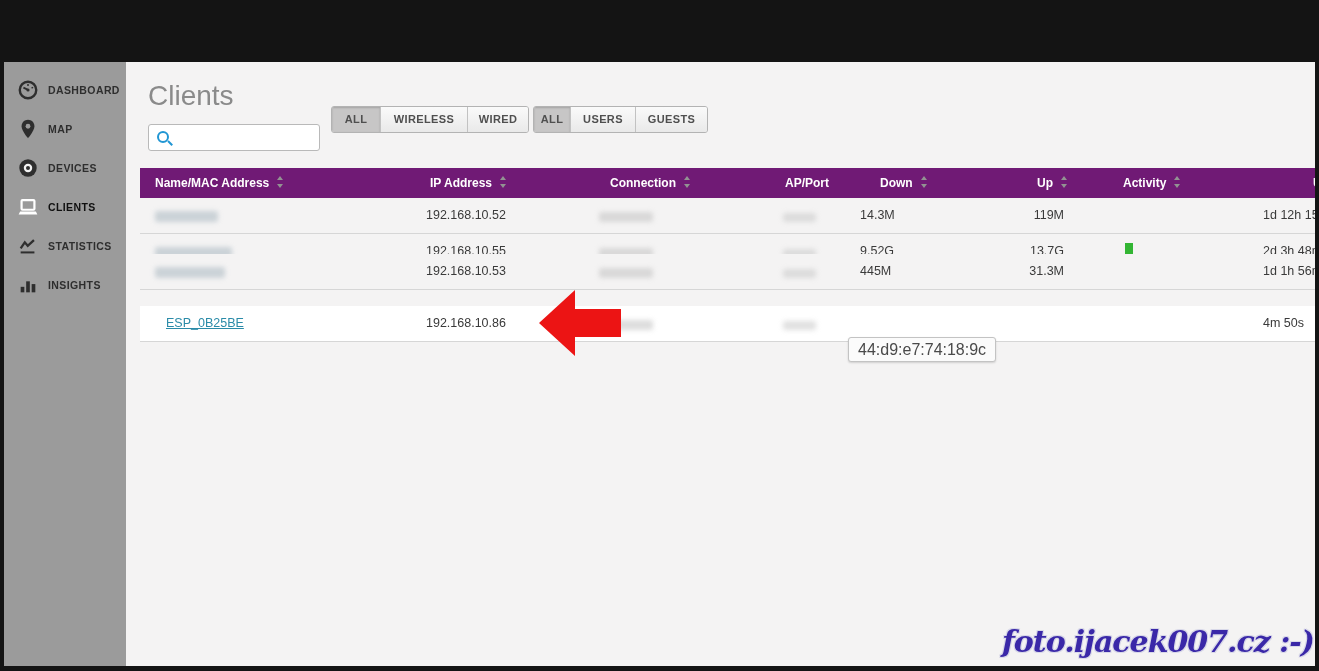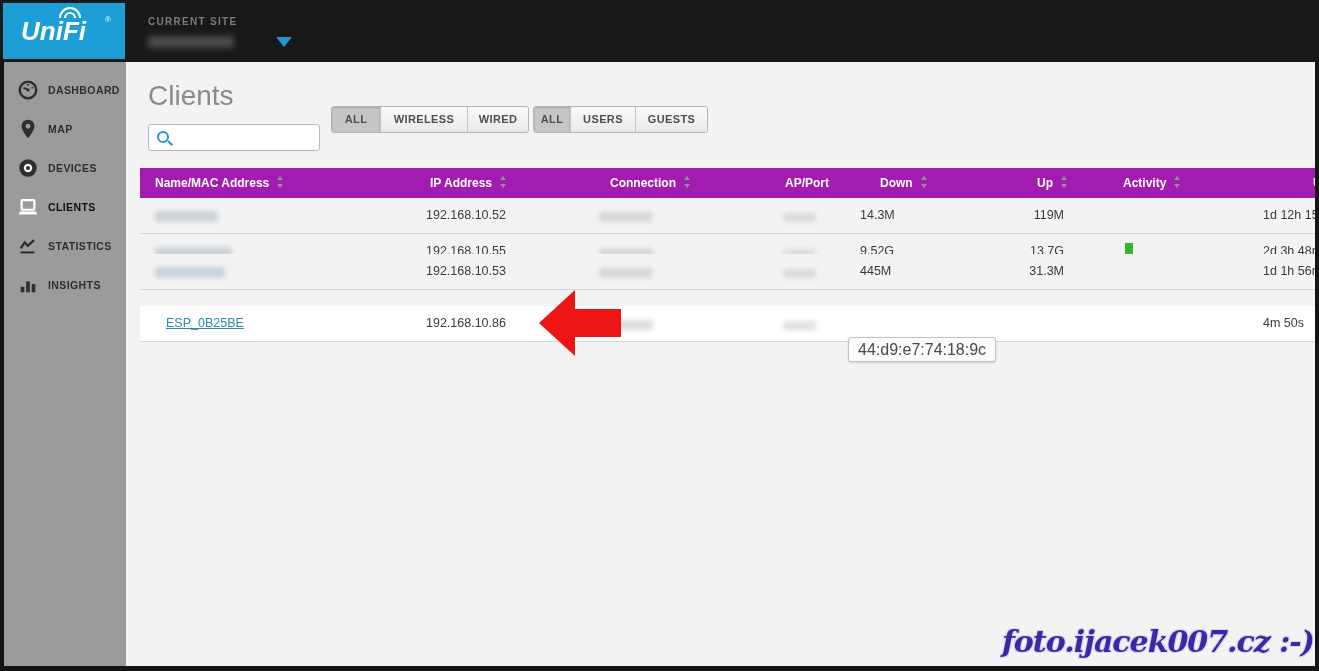--- a/index.html
+++ b/index.html
@@ -47,21 +47,21 @@
   .btn-group .fbtn{height:25px;line-height:25px;text-align:center;font-size:11px;font-weight:bold;
                    color:#4f4f4f;letter-spacing:.4px;background:linear-gradient(#fafafa,#e9e9e9);
                    border-left:1px solid #c2c2c2;cursor:pointer;box-sizing:border-box;}
   .btn-group .fbtn:first-child{border-left:none;}
   .btn-group .fbtn.selected{background:#c7c6c6;box-shadow:inset 0 1px 2px rgba(0,0,0,.18);}
   .g1{left:205px;} .g2{left:407px;}
   .g1 .b0{width:48px;} .g1 .b1{width:87px;} .g1 .b2{width:61px;}
   .g2 .b0{width:36px;} .g2 .b1{width:65px;} .g2 .b2{width:72px;}
 
   
-  .thead{position:absolute;left:14px;top:106px;width:1175px;height:30px;background:#a21caf;}
+  .thead{position:absolute;left:14px;top:106px;width:1175px;height:30px;background:#701a75;}
   .hcell{position:absolute;top:0;height:30px;line-height:30px;font-size:12px;font-weight:bold;
          color:#fff;white-space:nowrap;cursor:pointer;}
   .hcell.nosort{cursor:default;}
   .sort{position:relative;display:inline-block;width:9px;height:12px;margin-left:7px;vertical-align:-1px;}
   .sort::before{content:"";position:absolute;top:0;left:1px;border-left:3.5px solid transparent;
                 border-right:3.5px solid transparent;border-bottom:4.5px solid #929292;}
   .sort::after{content:"";position:absolute;bottom:0;left:1px;border-left:3.5px solid transparent;
                border-right:3.5px solid transparent;border-top:4.5px solid #929292;}
   .h-name{left:15px;} .h-ip{left:290px;} .h-conn{left:470px;} .h-ap{left:645px;}
   .h-down{left:740px;} .h-up{left:897px;} .h-act{left:983px;} .h-uptime{left:1173px;}
@@ -90,33 +90,20 @@
            box-shadow:0 1px 2px rgba(0,0,0,.15);font-size:16px;color:#4a4a4a;white-space:nowrap;}
   .watermark{position:absolute;right:5px;top:624px;z-index:9;font-family:"DejaVu Serif",serif;
              font-style:italic;font-weight:bold;font-size:30px;color:#3a28a8;letter-spacing:-1px;
              text-shadow:1px 1px 0 #d8d8e8,-1px -1px 0 #d8d8e8,1px -1px 0 #d8d8e8,-1px 1px 0 #d8d8e8;}
 </style>
 </head>
 <body>
 
 <div id="screen">
 
-  <div class="topbar">
-    <div class="logo">
-      <svg class="logo-waves" width="28" height="13" viewBox="0 0 28 13">
-        <path d="M4 12 A 10 10 0 0 1 24 12" stroke="#ffffff" stroke-width="2.2" fill="none"></path>
-        <path d="M9 12 A 5 5 0 0 1 19 12" stroke="#ffffff" stroke-width="2.2" fill="none"></path>
-      </svg>
-      <span class="logo-text">UniFi</span>
-      <span class="logo-reg">®</span>
-    </div>
-    <div class="site-label">CURRENT SITE</div>
-    <div class="site-blur"></div>
-    <div class="site-caret"></div>
-  </div>
 
   <div class="sidebar">
     <div class="nav-item" style="top:14px">
       <svg class="nicon" viewBox="0 0 24 24">
         <circle cx="12" cy="12" r="9" fill="none" stroke="#2e2e2e" stroke-width="2.6"></circle>
         <circle cx="12" cy="12" r="1.7" fill="#2e2e2e"></circle>
         <path d="M11.5 11.5 L7 9.5" stroke="#2e2e2e" stroke-width="2"></path>
         <path d="M12 5.5 v2 M17.5 9 l-1.6 1" stroke="#2e2e2e" stroke-width="1.6"></path>
       </svg>
       <span class="nlabel">DASHBOARD</span>

